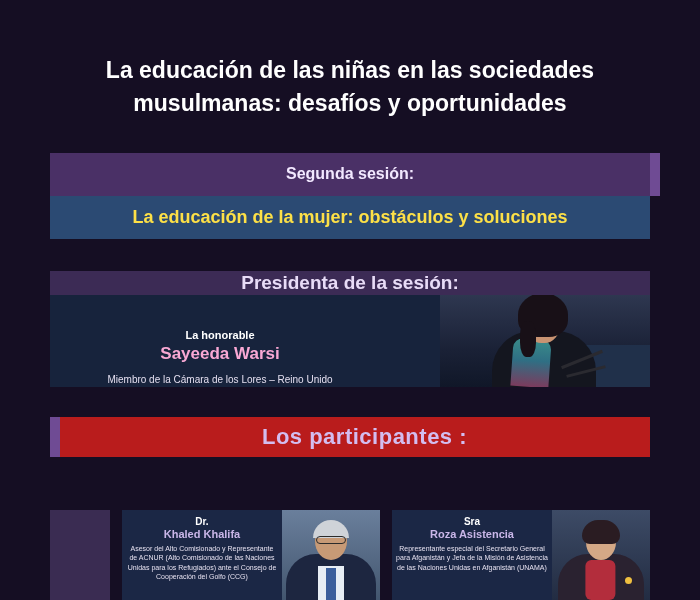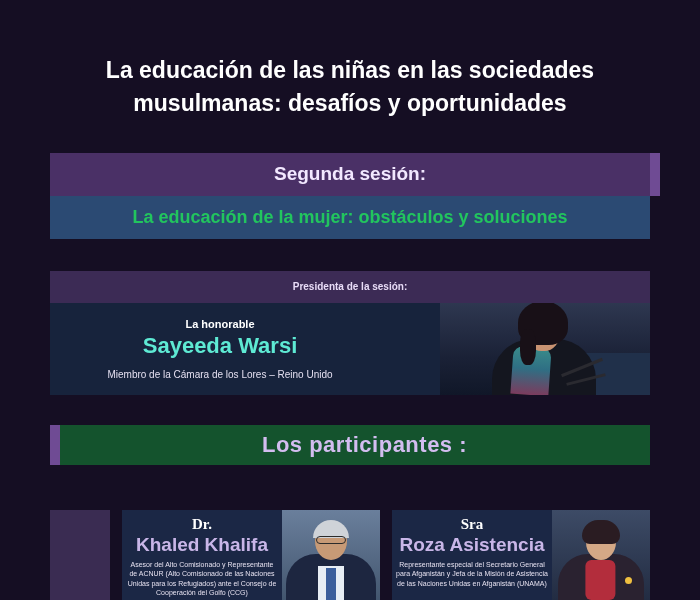--- a/index.html
+++ b/index.html
@@ -40,81 +40,81 @@
     margin: 32px 50px 0 50px;
     position: relative;
   }
   .session-title {
     background: #4a3066;
     height: 43px;
     display: flex;
     align-items: center;
     justify-content: center;
     color: #f2e8ff;
-    font-size: 19px;
+    font-size: 16px;
     font-weight: bold;
   }
   .session-title-accent {
     position: absolute;
     right: -10px;
     top: 0;
     width: 10px;
     height: 43px;
     background: #6f4b94;
   }
   .session-sub {
     background: #2b4a73;
     height: 43px;
     display: flex;
     align-items: center;
     justify-content: center;
-    color: #22c55e;
+    color: #fde047;
     font-size: 18px;
     font-weight: bold;
   }
 
   
   .chair-block {
     margin: 32px 50px 0 50px;
     position: relative;
   }
   .chair-header {
     background: #3c2b55;
-    height: 32px;
+    height: 24px;
     display: flex;
     align-items: center;
     justify-content: center;
     color: #e8dcf7;
-    font-size: 10px;
+    font-size: 19px;
     font-weight: bold;
   }
   .chair-body {
     background: #17233c;
     height: 92px;
     position: relative;
     overflow: hidden;
   }
   .chair-text {
     position: absolute;
-    left: 0; right: 260px; top: 0;
+    left: 0; right: 260px; top: 16px;
     height: 92px;
     display: flex;
     flex-direction: column;
     align-items: center;
     justify-content: center;
     text-align: center;
   }
   .chair-role {
     font-size: 11px;
     color: #ffffff;
     font-weight: bold;
   }
   .chair-name {
-    font-size: 22px;
-    color: #5eead4;
+    font-size: 17px;
+    color: #f9a8d4;
     font-weight: bold;
     margin-top: 3px;
   }
   .chair-desc {
     font-size: 10px;
     color: #e4dff0;
     margin-top: 10px;
   }
   
   .chair-photo {
@@ -183,21 +183,21 @@
     left: 126px; bottom: 14px;
     width: 40px; height: 3px;
     background: #2a2a30;
     transform: rotate(-14deg);
   }
 
   
   .parts-block {
     margin: 30px 50px 0 50px;
     height: 40px;
-    background: #14532d;
+    background: #b91c1c;
     display: flex;
     align-items: center;
     position: relative;
     gap: 29px;
   }
   .parts-accent {
     width: 10px; height: 40px;
     background: #6f4b94;
   }
   .parts-title {
@@ -227,22 +227,22 @@
   }
   .card.small { max-width: 60px; background:#3a2c52; }
   .card-text {
     position: absolute;
     left: 0; top: 0;
     width: 62%;
     height: 90px;
     padding: 6px 4px 0 4px;
     text-align: center;
   }
-  .c-role { font-size: 15px; color:#ffffff; font-weight:bold;font-family:Liberation Serif, serif; }
-  .c-name { font-size: 19px; color:#c9b6e8; font-weight:bold; margin-top:1px; }
+  .c-role { font-size: 10px; color:#ffffff; font-weight:bold; }
+  .c-name { font-size: 11px; color:#c9b6e8; font-weight:bold; margin-top:1px; }
   .c-desc { font-size: 7px; color:#e6e1f0; margin-top:4px; line-height:1.35; }
 
   .card-photo {
     position: absolute;
     right: 0; top: 0;
     width: 38%;
     height: 90px;
     overflow: hidden;
   }
   

